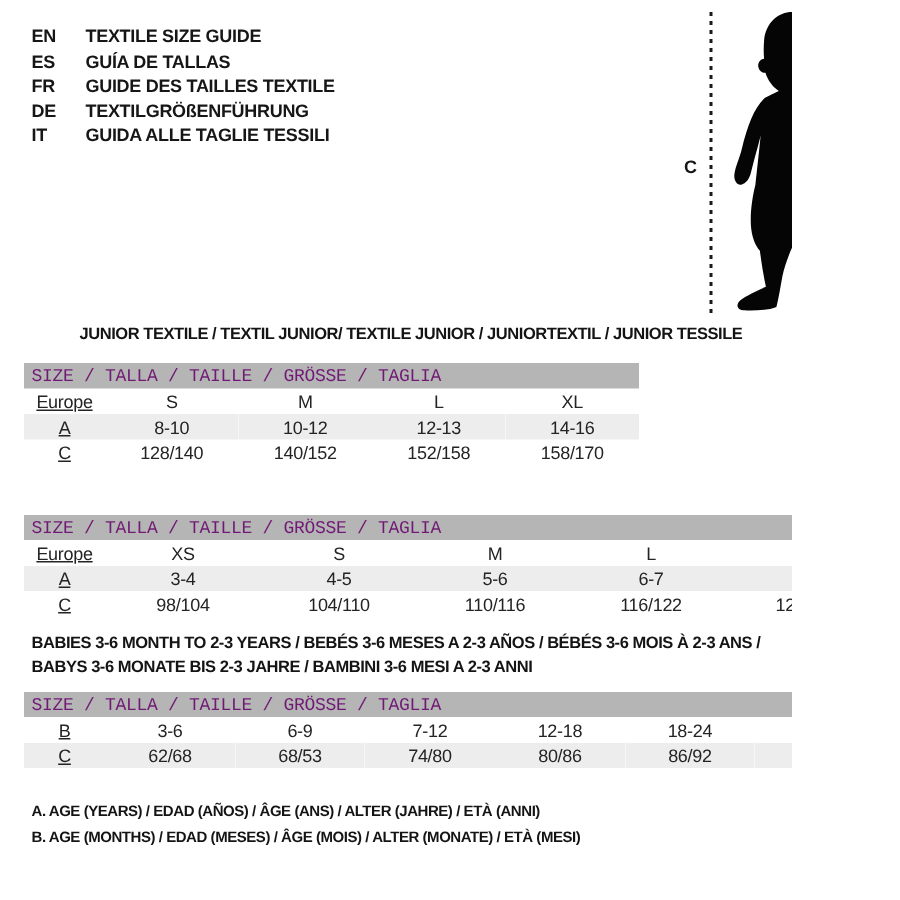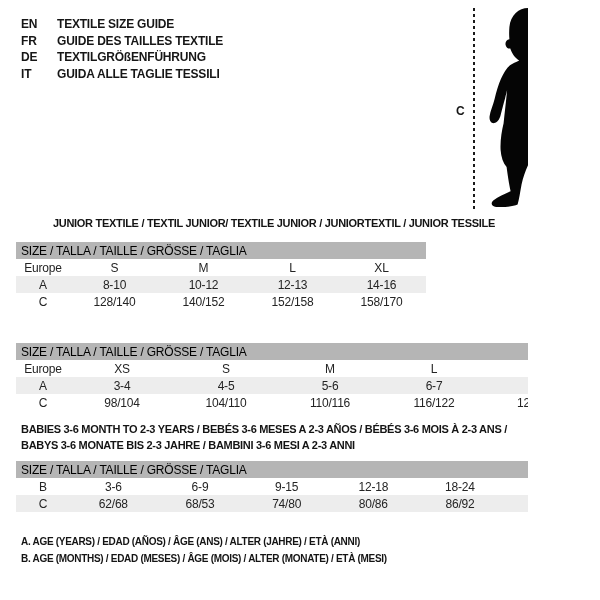--- a/index.html
+++ b/index.html
@@ -30,37 +30,41 @@
 
   
   table.size{position:absolute;left:16px;border-collapse:collapse;table-layout:fixed;
              font-size:12px;letter-spacing:-0.2px;color:#242424;}
   .tbl-junior{top:242px;width:410px;}
   .tbl-children{top:343px;width:574px;}
   .tbl-babies{top:461px;width:574px;}
   table.size td{height:17px;padding:0 4px;text-align:center;vertical-align:middle;
                 white-space:nowrap;overflow:hidden;}
   col.c0{width:54px;}
-  tr.thead td{background:#b5b5b5;text-align:left;padding-left:5px;color:#000000;}
-  td.lbl{text-align:left;padding-left:5px;}
+  tr.thead td{background:#b5b5b5;text-align:left;padding-left:5px;color:#701a75;font-family:Liberation Mono, monospace;}
+  td.lbl{text-align:left;padding-left:5px;text-decoration:underline;}
   tr.alt td{background:#ededed;}
 
   
   .legend{position:absolute;left:21px;top:533px;font-size:10px;font-weight:bold;
           letter-spacing:-0.3px;line-height:17px;color:#141414;white-space:nowrap;}
 </style>
 </head>
 <body>
 
 <div class="page">
 
   <div class="lang-list">
     <div class="lang-row">
       <span class="lang-code">EN</span>
       <span class="lang-title">TEXTILE SIZE GUIDE</span>
+    </div>
+    <div class="lang-row">
+      <span class="lang-code">ES</span>
+      <span class="lang-title">GUÍA DE TALLAS</span>
     </div>
     <div class="lang-row">
       <span class="lang-code">FR</span>
       <span class="lang-title">GUIDE DES TAILLES TEXTILE</span>
     </div>
     <div class="lang-row">
       <span class="lang-code">DE</span>
       <span class="lang-title">TEXTILGRÖßENFÜHRUNG</span>
     </div>
     <div class="lang-row">
@@ -192,21 +196,21 @@
         <col>
       </colgroup>
     <tbody>
         <tr class="thead">
       <td colspan="7">SIZE / TALLA / TAILLE / GRÖSSE / TAGLIA</td>
     </tr>
     <tr>
       <td class="lbl">B</td>
       <td>3-6</td>
       <td>6-9</td>
-      <td>9-15</td>
+      <td>7-12</td>
       <td>12-18</td>
       <td>18-24</td>
       <td>24-36</td>
     </tr>
     <tr class="alt">
       <td class="lbl">C</td>
       <td>62/68</td>
       <td>68/53</td>
       <td>74/80</td>
       <td>80/86</td>

